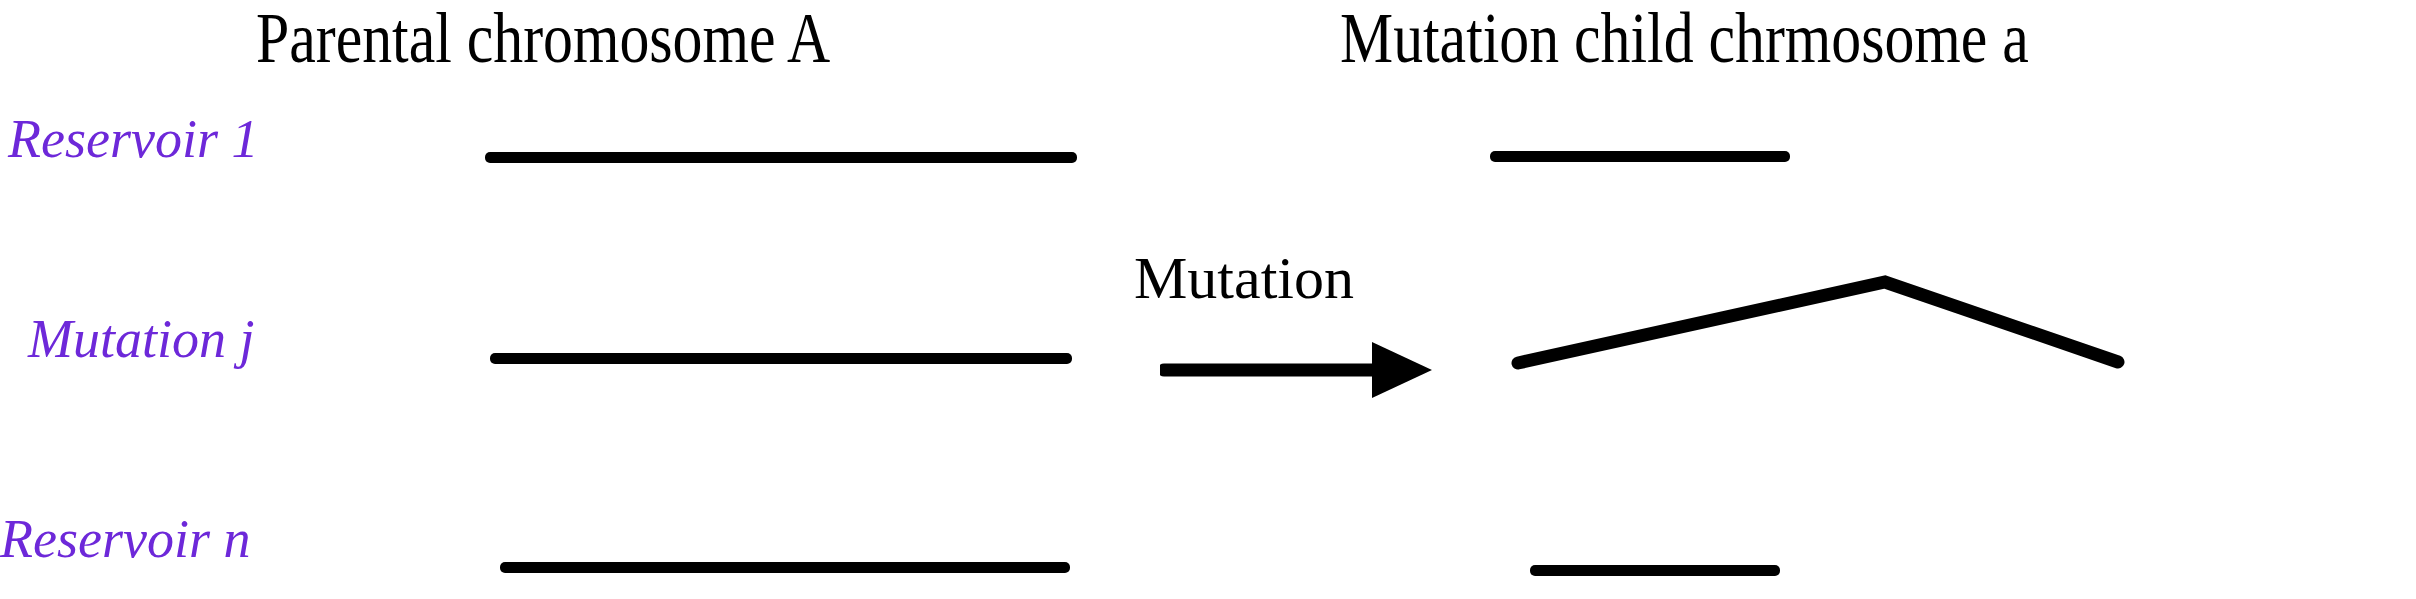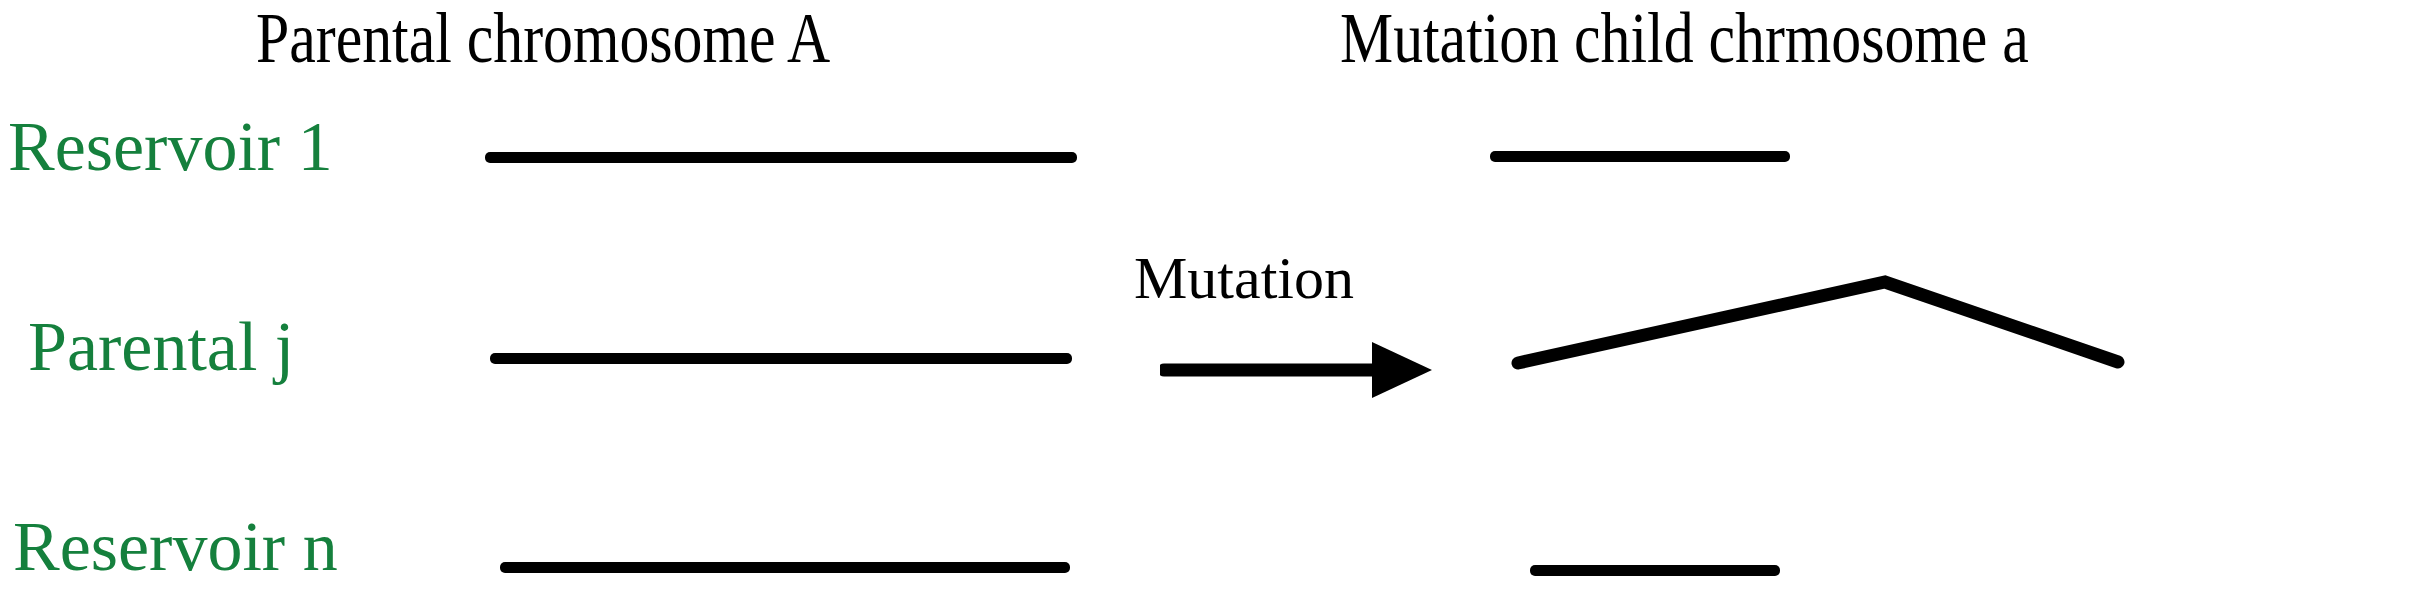--- a/index.html
+++ b/index.html
@@ -36,27 +36,28 @@
   #heading-mutant {
     left: 1340px;
     top: 2px;
     transform: scaleX(0.83);
   }
 
   
   .row-label {
     position: absolute;
     white-space: nowrap;
-    font-size: 70px;
+    font-size: 54px;
     line-height: 1;
-    color: #15803d;
+    color: #6d28d9;
+    font-style: italic;
   }
   #label-reservoir-1 { left: 8px;  top: 112px; }
   #label-reservoir-j { left: 28px; top: 312px; }
-  #label-reservoir-n { left: 13px;  top: 512px; }
+  #label-reservoir-n { left: 0;  top: 512px; }
 
   
   #mutation-label {
     position: absolute;
     left: 1134px;
     top: 248px;
     white-space: nowrap;
     font-size: 60px;
     line-height: 1;
     color: #000000;
@@ -101,21 +102,21 @@
   <div class="col-heading" id="heading-parental">Parental chromosome A</div>
 
   <div class="col-heading" id="heading-mutant">Mutation child chrmosome a</div>
 
   <div class="row-label" id="label-reservoir-1">Reservoir 1</div>
 
   <div class="chromosome-bar" id="bar-parent-1"></div>
 
   <div class="chromosome-bar" id="bar-child-1"></div>
 
-  <div class="row-label" id="label-reservoir-j">Parental j</div>
+  <div class="row-label" id="label-reservoir-j">Mutation j</div>
 
   <div class="chromosome-bar" id="bar-parent-j"></div>
 
   <div id="mutation-label">Mutation</div>
 
   <svg id="mutation-arrow" viewBox="0 0 290 80">
     <line x1="4" y1="40" x2="222" y2="40" stroke="#000000" stroke-width="13" stroke-linecap="round"></line>
     <polygon points="212,12 272,40 212,68" fill="#000000"></polygon>
   </svg>
 

